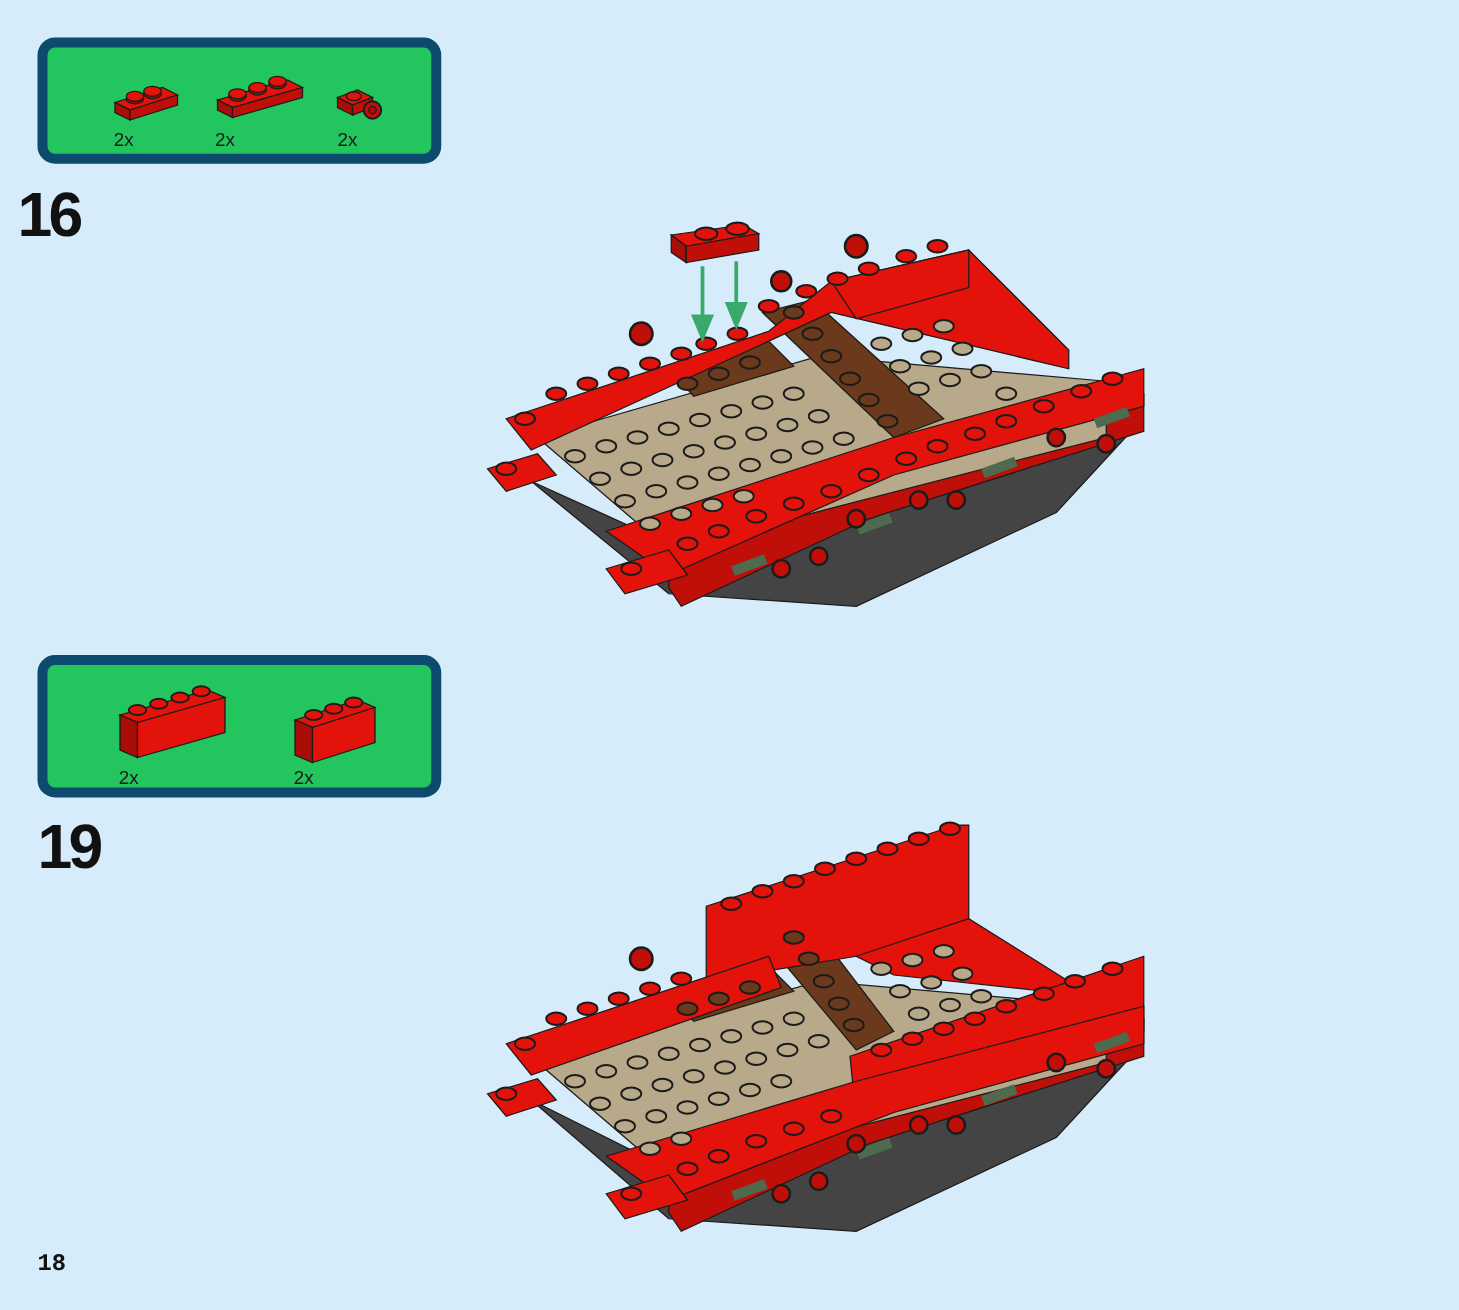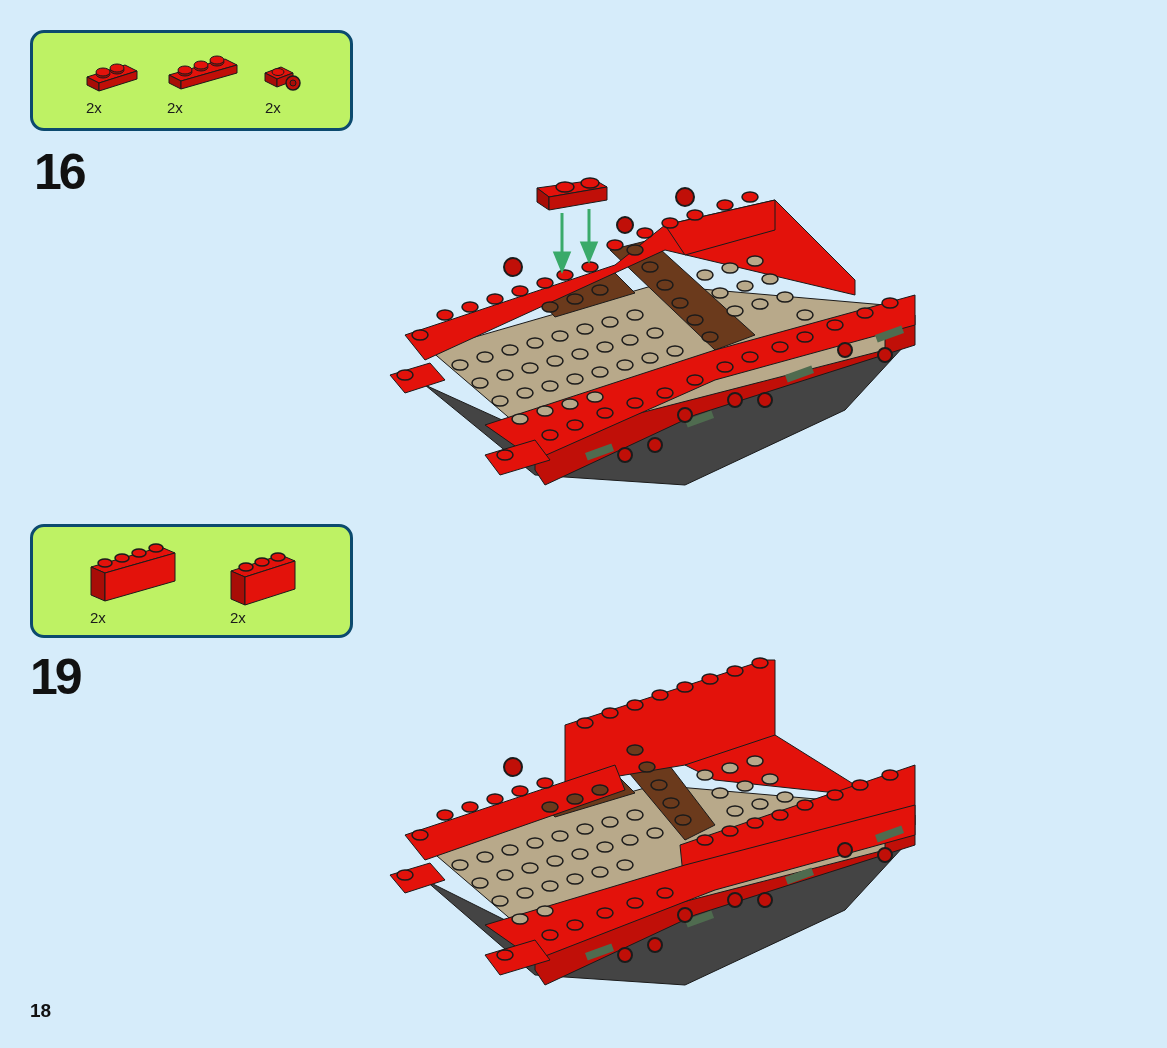--- a/index.html
+++ b/index.html
@@ -5,22 +5,22 @@
   html, body { margin: 0; padding: 0; }
   body {
     width: 1167px; height: 1048px;
     background: #d6ecfa;
     position: relative;
     overflow: hidden;
     font-family: "Liberation Sans", "DejaVu Sans", sans-serif;
   }
   .parts-box {
     position: absolute;
-    background: #bef264;
-    border: 3px solid #0c4a6e;
+    background: #22c55e;
+    border: 8px solid #0c4a6e;
     border-radius: 14px;
     box-sizing: border-box;
     text-align: right;
   }
   .part { position: absolute; }
   .part svg { position: absolute; left: 0; top: 0; overflow: visible; }
   .qty {
     position: absolute;
     font-size: 15px;
     color: #1b1b1b;
@@ -32,21 +32,21 @@
     font-weight: bold;
     color: #111;
     letter-spacing: -3px;
     font-family: "Liberation Sans", sans-serif;
   }
   .page-num {
     position: absolute;
     font-size: 19px;
     font-weight: bold;
     color: #111;
-    font-family: Liberation Sans, sans-serif;
+    font-family: Liberation Mono, monospace;
   }
   .assembly { position: absolute; }
   .assembly svg { overflow: visible; }
 </style>
 </head>
 <body>
 
 <div class="parts-box" style="left:30px; top:30px; width:323px; height:101px;">
 
   <div class="part" style="left:52px; top:28px; width:60px; height:40px;">
@@ -83,21 +83,21 @@
       <polygon points="2,10 14,16 14,24 2,18" fill="#a80d07" stroke="#1b1b1b"></polygon>
       <polygon points="14,16 30,10 30,18 14,24" fill="#c00f08" stroke="#1b1b1b"></polygon>
       <ellipse cx="15" cy="9" rx="6" ry="3.5" fill="#e3120b" stroke="#1b1b1b"></ellipse>
       <ellipse cx="30" cy="20" rx="7" ry="7" fill="#c00f08" stroke="#1b1b1b" stroke-width="1.5"></ellipse>
       <ellipse cx="30" cy="20" rx="3" ry="3" fill="#a80d07" stroke="#1b1b1b"></ellipse>
     </svg>
   </div>
   <span class="qty" style="left:232px; top:66px;">2x</span>
 </div>
 
-<div class="step-num" style="left:34px; top:143px;">16</div>
+<div class="step-num" style="left:14px; top:143px;">16</div>
 
 <div class="assembly" style="left:385px; top:175px; width:540px; height:320px;">
   <svg width="540" height="320" viewBox="0 0 540 320">
 
     <polygon points="40,210 150,300 300,310 460,235 520,170 520,150 470,170 150,260" fill="#444" stroke="#1b1b1b"></polygon>
 
     <polygon points="150,255 530,140 530,170 310,240 160,310 150,295" fill="#c00f08" stroke="#1b1b1b"></polygon>
 
     <polygon points="45,175 270,110 500,130 500,175 150,265" fill="#b8a98a" stroke="#1b1b1b"></polygon>
 

